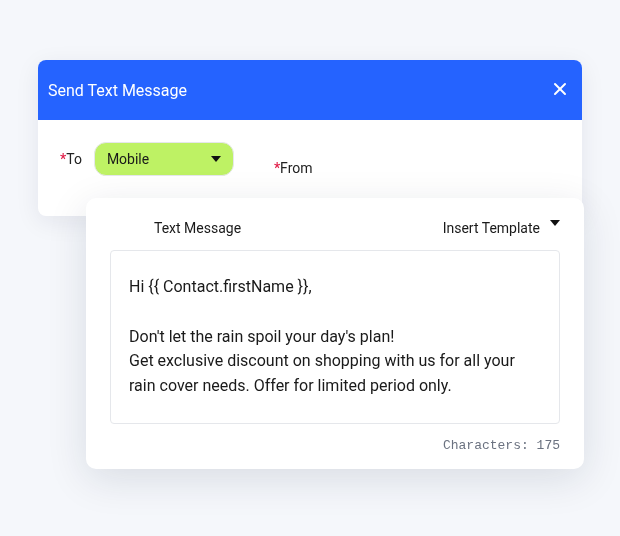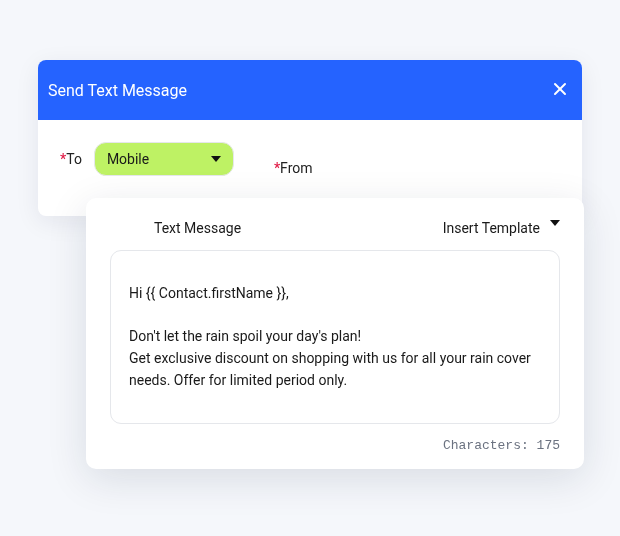--- a/index.html
+++ b/index.html
@@ -97,24 +97,24 @@
   .template-btn {
     display: flex;
     align-items: flex-start;
     gap: 10px;
     font-size: 14px;
     cursor: pointer;
   }
 
   .textarea-wrap {
     border: 1px solid #e5e7eb;
-    border-radius: 11px;
-    padding: 32px 18px;
+    border-radius: 4px;
+    padding: 24px 18px;
     min-height: 160px;
-    font-size: 14px;
+    font-size: 16px;
     line-height: 1.55;
     color: #1a1a1a;
     white-space: pre-wrap;
   }
 
   .char-count {
     text-align: right;
     font-size: 13px;
     color: #6b7280;
     margin-top: 14px;

